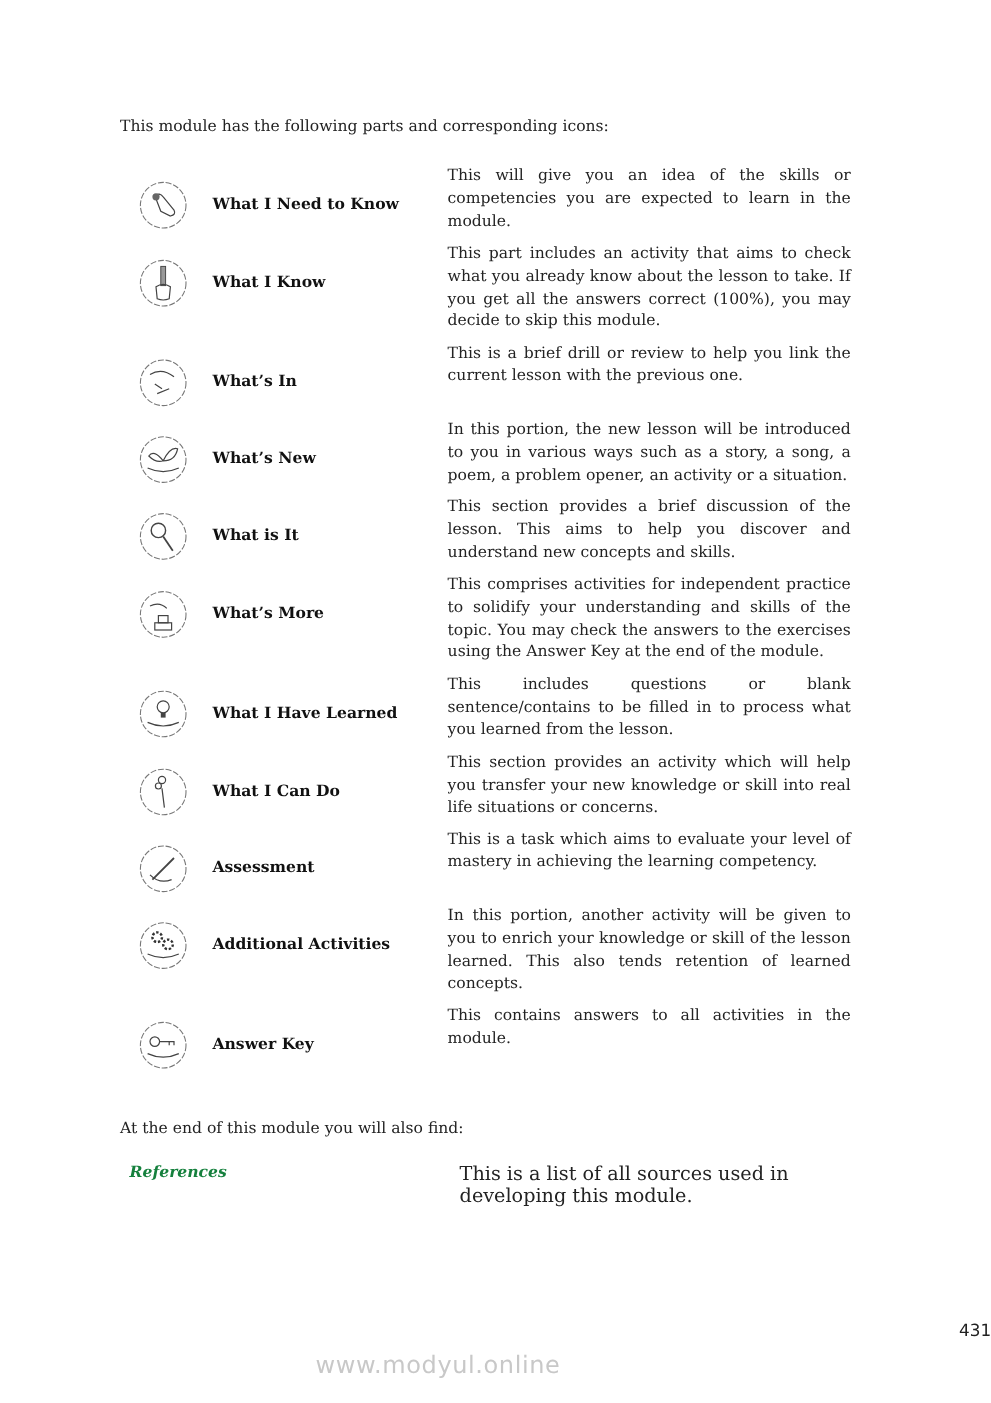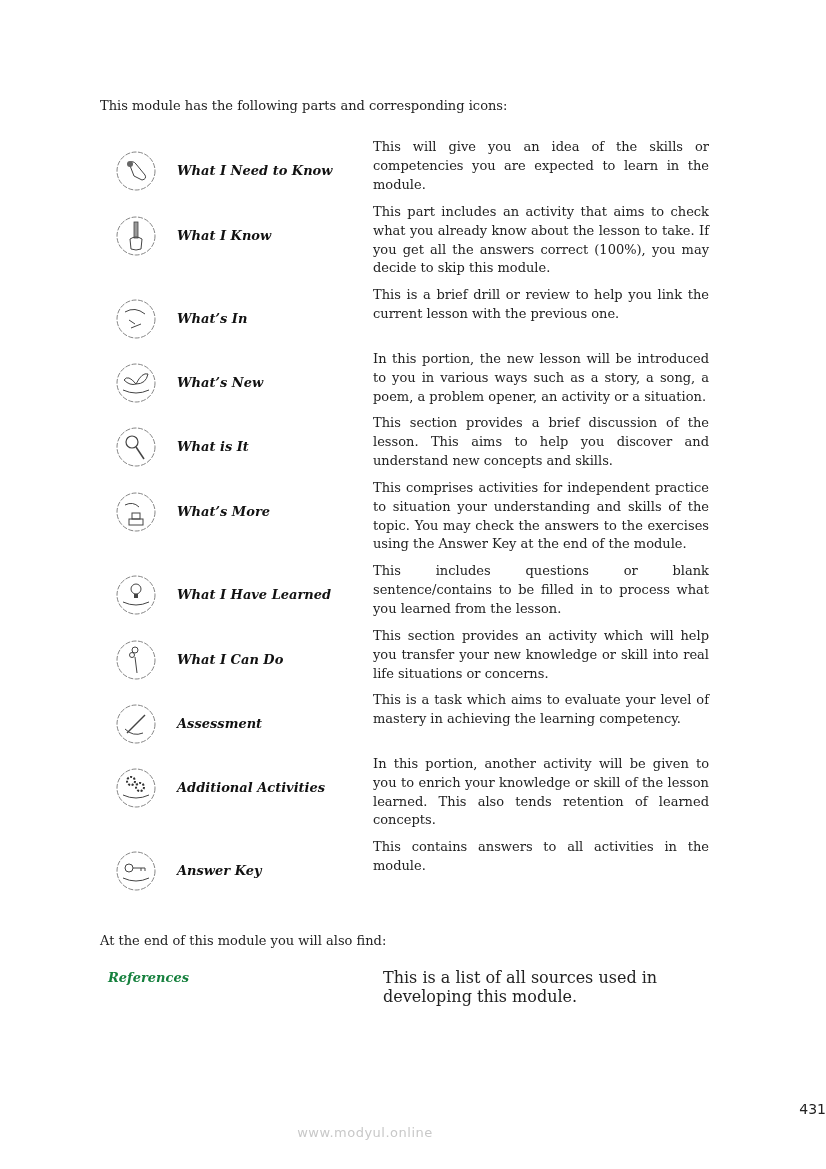--- a/index.html
+++ b/index.html
@@ -2,33 +2,33 @@
 <html><head>
 <meta charset="utf-8">
 <style>
   html, body { margin: 0; padding: 0; background: #ffffff; }
   body { width: 826px; height: 1169px; position: relative; overflow: hidden;
          font-family: "DejaVu Serif", "Liberation Serif", serif; color: #222; }
   .intro { position: absolute; left: 100px; top: 98px; font-size: 13px; }
   .row { position: absolute; left: 100px; width: 620px; }
   .icon { position: absolute; left: 15px; width: 42px; height: 42px; }
   .icon svg { width: 42px; height: 42px; }
-  .label { position: absolute; left: 77px; font-size: 13px; font-weight: bold; font-style: italic;
+  .label { position: absolute; left: 77px; font-size: 13px; font-weight: bold; 
            font-family: "DejaVu Serif", serif; color: #111; white-space: nowrap; }
   .desc { position: absolute; left: 273px; width: 336px; font-size: 13px; line-height: 18.8px;
           text-align: justify; color: #222; }
   .outro { position: absolute; left: 100px; top: 933px; font-size: 13px; }
   .ref-label { position: absolute; left: 108px; top: 970px; font-size: 13px; font-weight: bold;
                font-style: italic; color: #15803d; }
   .ref-desc { position: absolute; left: 383px; top: 969px; width: 336px; font-size: 16px;
               line-height: 18.8px; color: #222; }
   .pagenum { position: absolute; left: 0; width: 826px; top: 1101px; text-align: right;
              font-family: "DejaVu Sans", sans-serif; font-size: 14px; color: #222; }
   .watermark { position: absolute; left: 0; width: 730px; top: 1125px; text-align: center;
-               font-family: "DejaVu Sans", sans-serif; font-size: 13px; color: #c8c8c8; letter-spacing: 0.5px; }
+               font-family: "DejaVu Sans", sans-serif; font-size: 20px; color: #c8c8c8; letter-spacing: 0.5px; }
 </style>
 </head>
 <body>
 
 <div class="intro">This module has the following parts and corresponding icons:</div>
 
 <div id="parts">
     <div class="row" style="top: 138px;">
       <div class="icon" style="top: 12px;"><svg viewBox="0 0 42 42">
           <circle cx="21" cy="21" r="19" fill="none" stroke="#777" stroke-width="0.9" stroke-dasharray="5 1.5"></circle>
@@ -74,21 +74,21 @@
       <div class="desc" style="top: 0px;">This section provides a brief discussion of the lesson. This aims to help you discover and understand new concepts and skills.</div>
     </div>
     <div class="row" style="top: 479px;">
       <div class="icon" style="top: 12px;"><svg viewBox="0 0 42 42">
           <circle cx="21" cy="21" r="19" fill="none" stroke="#777" stroke-width="0.9" stroke-dasharray="5 1.5"></circle>
           <rect x="17" y="22" width="8" height="6" fill="none" stroke="#444"></rect>
           <rect x="14" y="28" width="14" height="6" fill="none" stroke="#444"></rect>
           <path d="M10 14 q8 -4 14 2" fill="none" stroke="#444"></path>
         </svg></div>
       <div class="label" style="top: 25px;">What’s More</div>
-      <div class="desc" style="top: 0px;">This comprises activities for independent practice to situation your understanding and skills of the topic. You may check the answers to the exercises using the Answer Key at the end of the module.</div>
+      <div class="desc" style="top: 0px;">This comprises activities for independent practice to solidify your understanding and skills of the topic. You may check the answers to the exercises using the Answer Key at the end of the module.</div>
     </div>
     <div class="row" style="top: 562px;">
       <div class="icon" style="top: 12px;"><svg viewBox="0 0 42 42">
           <circle cx="21" cy="21" r="19" fill="none" stroke="#777" stroke-width="0.9" stroke-dasharray="5 1.5"></circle>
           <circle cx="21" cy="15" r="5" fill="none" stroke="#444"></circle>
           <rect x="19" y="20" width="4" height="4" fill="#444"></rect>
           <path d="M8 28 q13 6 26 0" fill="none" stroke="#444"></path>
         </svg></div>
       <div class="label" style="top: 25px;">What I Have Learned</div>
       <div class="desc" style="top: 0px;">This includes questions or blank sentence/contains to be filled in to process what you learned from the lesson.</div>

